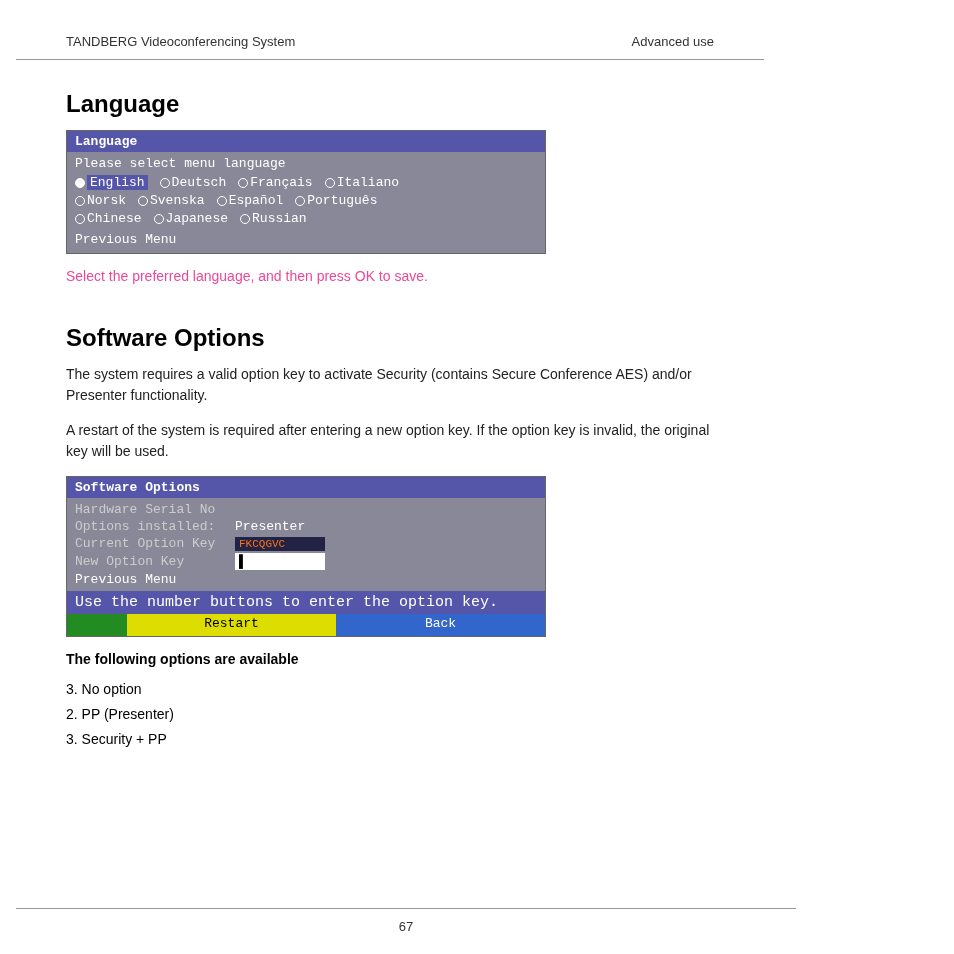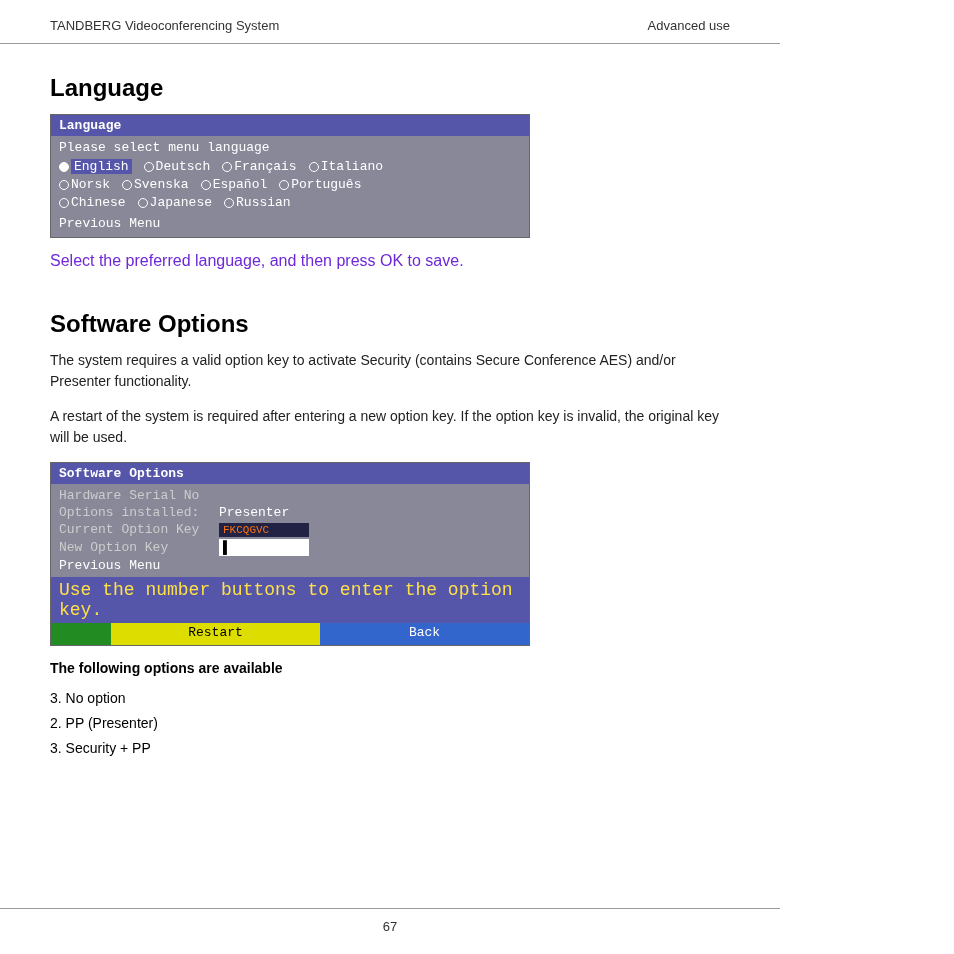--- a/index.html
+++ b/index.html
@@ -10,21 +10,21 @@
       font-size: 14px;
       color: #000000;
       width: 954px;
       min-height: 954px;
       position: relative;
     }
 
     .page-container {
       width: 780px;
       min-height: 954px;
-      padding: 0;
+      padding: 16px;
       position: relative;
     }
 
     
     .page-header {
       display: flex;
       justify-content: space-between;
       padding: 18px 50px 10px 50px;
       border-bottom: 1px solid #999;
     }
@@ -130,22 +130,22 @@
     }
 
     .menu-prev {
       color: #ffffff;
       font-size: 13px;
       margin-top: 4px;
       padding: 2px 0;
     }
 
     .section-after-menu {
-      font-size: 16px;
-      color: #6d28d9;
+      font-size: 14px;
+      color: #ec4899;
       margin-bottom: 40px;
     }
 
     
     .software-options-section {
       margin-top: 10px;
     }
 
     
     .sw-menu-box {
@@ -200,23 +200,23 @@
       background: #ffffff;
       color: #000;
       padding: 1px 4px;
       min-width: 90px;
       display: inline-block;
       font-size: 13px;
     }
 
     .sw-status-bar {
       background: #5555aa;
-      color: #fde047;
+      color: #ffffff;
       padding: 3px 8px;
-      font-size: 18px;
+      font-size: 15px;
     }
 
     .sw-button-bar {
       display: flex;
     }
 
     .sw-btn-green {
       background: #228B22;
       width: 60px;
       height: 22px;

